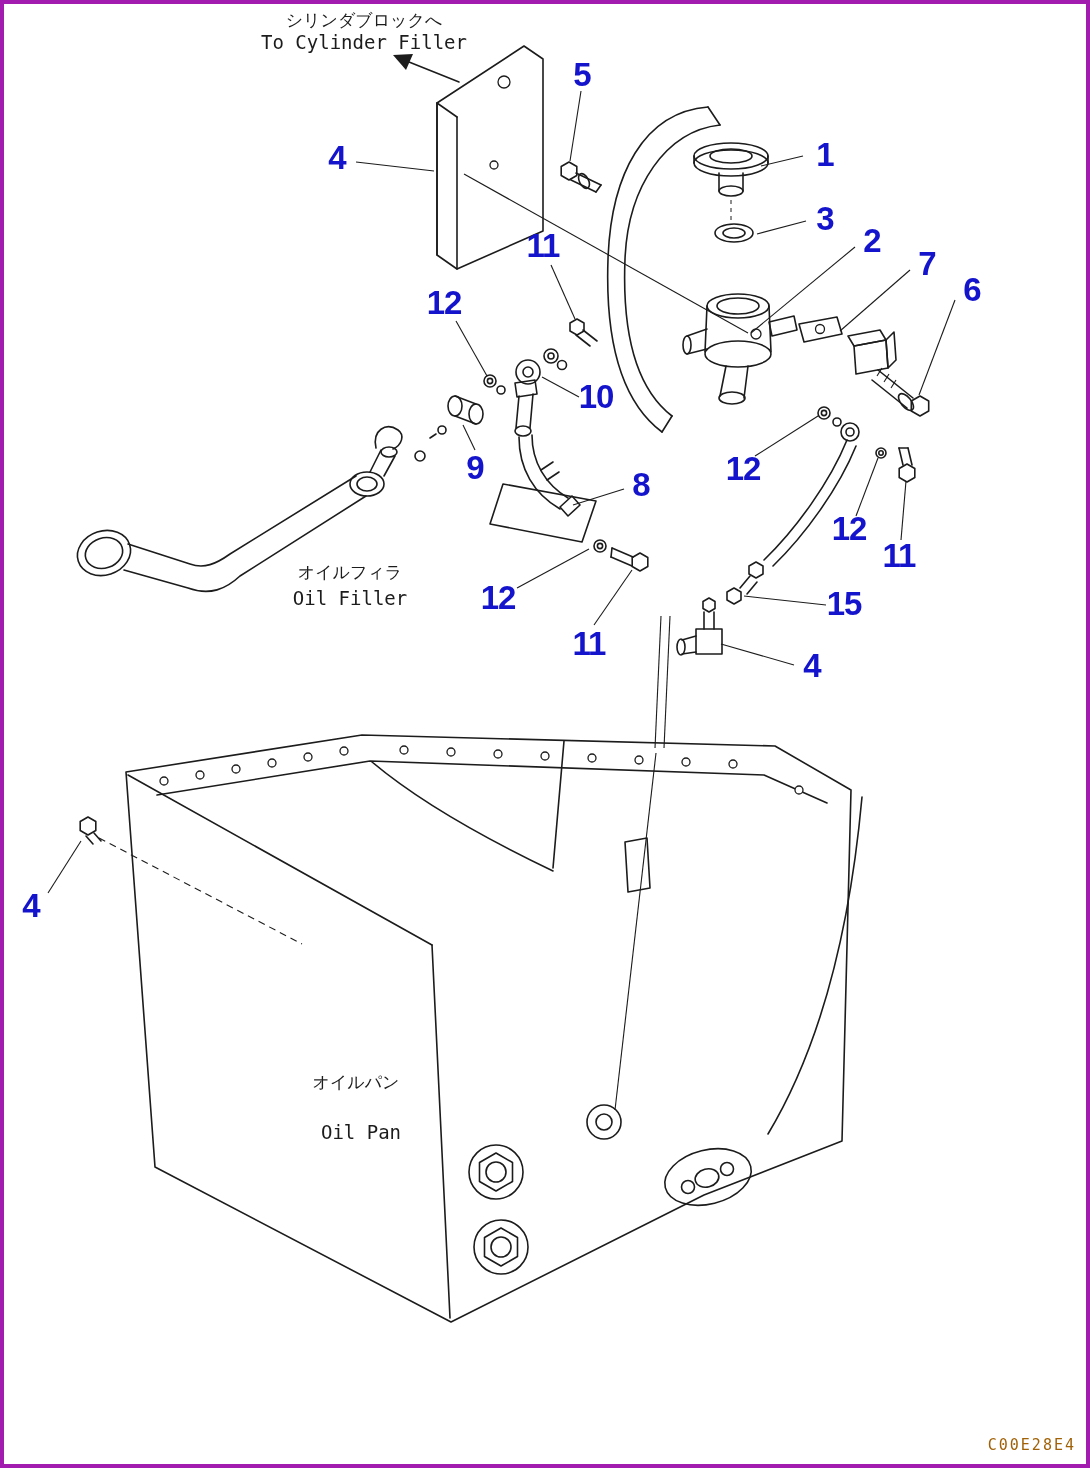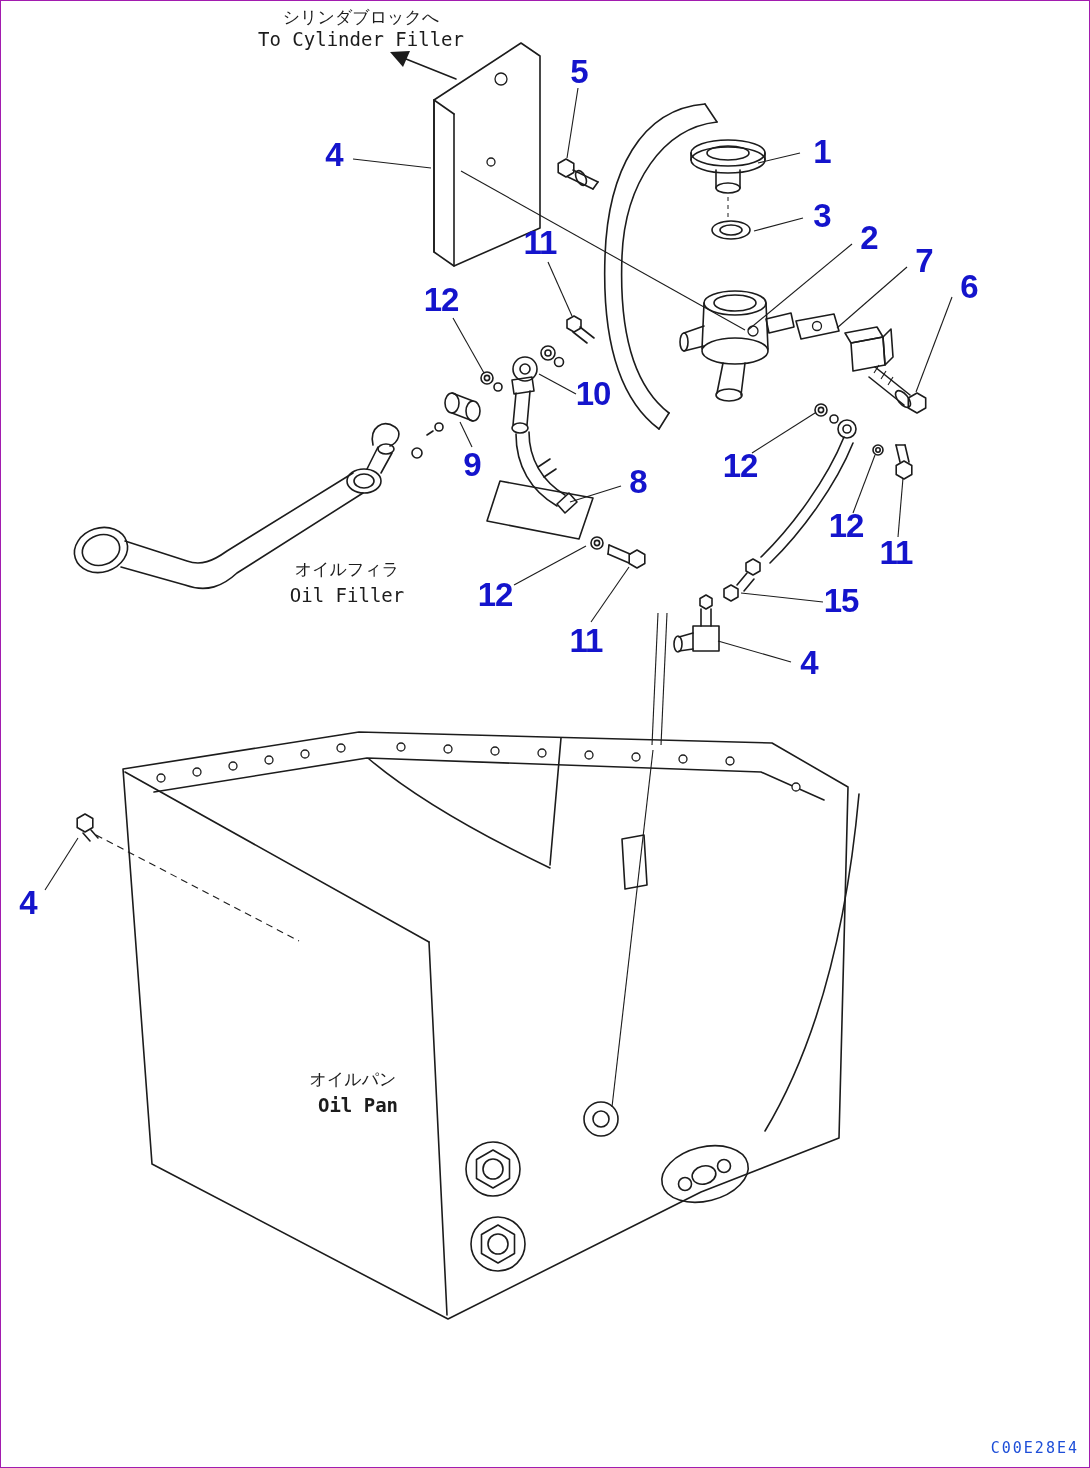--- a/index.html
+++ b/index.html
@@ -1,19 +1,19 @@
 <!DOCTYPE html>
 <html style="--callout-color: #1414cc;"><head>
 <meta charset="utf-8">
 <style>
   * { margin:0; padding:0; box-sizing:border-box; }
   html,body { background:#ffffff; font-family:"DejaVu Sans", sans-serif; }
   .page {
     position:relative; width:1090px; height:1468px;
-    background:#ffffff; border:1px solid #a21caf; overflow:hidden;
+    background:#ffffff; border:4px solid #a21caf; overflow:hidden;
   }
   svg.art { position:absolute; left:0; top:0; width:1090px; height:1468px; }
   svg.art * { vector-effect:non-scaling-stroke; }
   .line   { stroke:#1c1c1c; stroke-width:1.6; fill:none; stroke-linecap:round; stroke-linejoin:round; }
   .thin   { stroke:#1c1c1c; stroke-width:1.1; fill:none; }
   .dash   { stroke:#1c1c1c; stroke-width:1.1; fill:none; stroke-dasharray:7 5; }
   .cdash  { stroke:#1c1c1c; stroke-width:1.0; fill:none; stroke-dasharray:4 4; }
   .hole   { stroke:#1c1c1c; stroke-width:1.3; fill:#ffffff; }
   .solid  { stroke:none; fill:#1c1c1c; }
   .callout {
@@ -23,21 +23,21 @@
     letter-spacing:-1px; white-space:nowrap; line-height:1;
   }
   .note {
     position:absolute; transform:translate(-50%,-50%);
     color:#1c1c1c; font:17px "DejaVu Sans Mono", monospace;
     white-space:nowrap; line-height:1;
   }
   .note.en { font-size:19px; }
   .code {
     position:absolute; right:10px; bottom:10px;
-    color:#1d4ed8; font:15px "DejaVu Sans Mono", monospace; letter-spacing:2px;
+    color:#a16207; font:15px "DejaVu Sans Mono", monospace; letter-spacing:2px;
   }
 </style>
 </head>
 <body>
 
 <div class="page">
 
   <svg class="art" viewBox="0 0 1090 1468" aria-hidden="true">
 
     <g>
@@ -294,21 +294,21 @@
       <line class="thin" x1="790" y1="661" x2="717" y2="640"></line>
       <line class="thin" x1="44" y1="889" x2="77" y2="837"></line>
     </g>
   </svg>
 
   <div class="note" style="left:360px; top:16px;">シリンダブロックへ</div>
   <div class="note en" style="left:360px; top:38px;">To Cylinder Filler</div>
   <div class="note" style="left:346px; top:568px;">オイルフィラ</div>
   <div class="note en" style="left:346px; top:594px;">Oil Filler</div>
   <div class="note" style="left:352px; top:1078px;">オイルパン</div>
-  <div class="note en" style="left:357px; top:1104px;font-weight:bold;">Oil Pan</div>
+  <div class="note en" style="left:357px; top:1128px;">Oil Pan</div>
   <div class="code">C00E28E4</div>
 
   <div>
       <div class="callout" style="left: 821px; top: 150px;">1</div>
       <div class="callout" style="left: 821px; top: 214px;">3</div>
       <div class="callout" style="left: 868px; top: 236px;">2</div>
       <div class="callout" style="left: 923px; top: 259px;">7</div>
       <div class="callout" style="left: 968px; top: 285px;">6</div>
       <div class="callout" style="left: 578px; top: 70px;">5</div>
       <div class="callout" style="left: 333px; top: 153px;">4</div>

